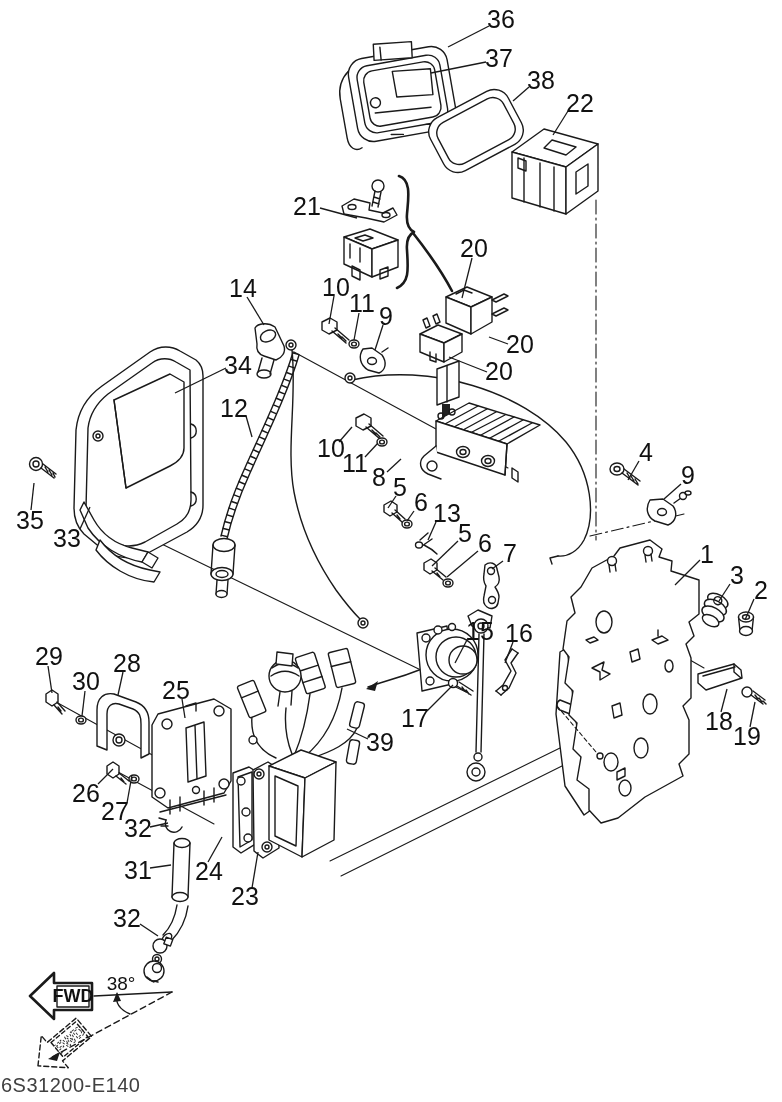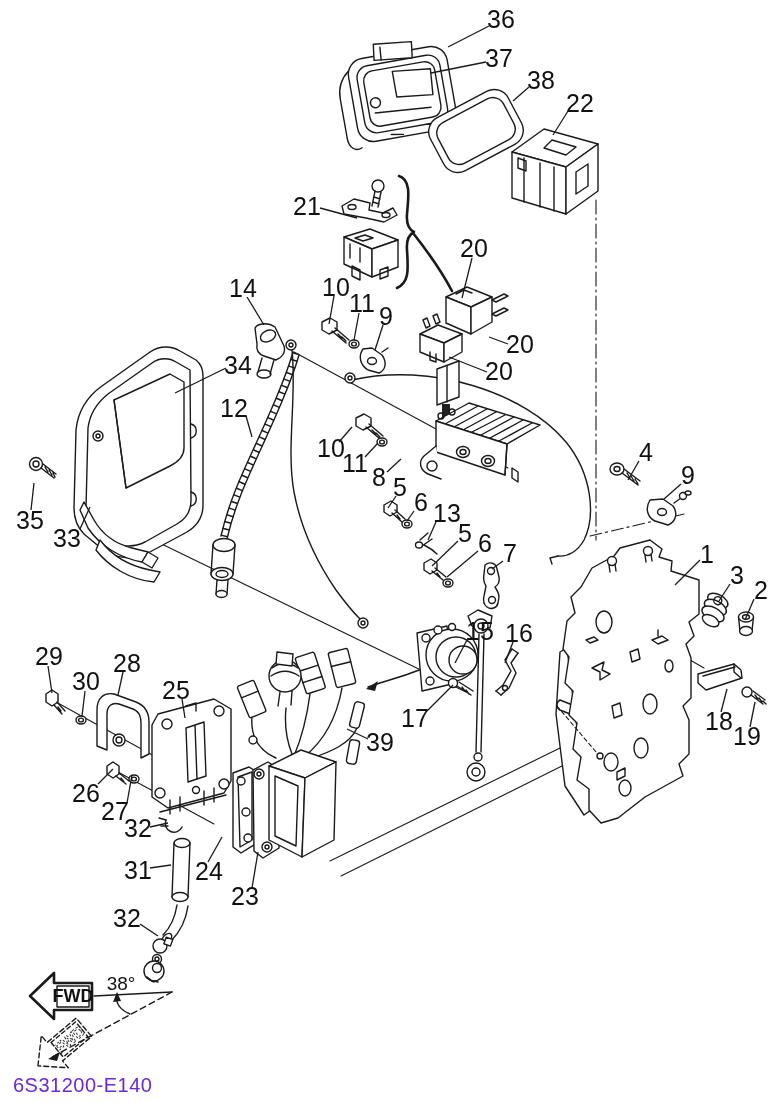--- a/index.html
+++ b/index.html
@@ -7,21 +7,21 @@
   #stage{position:absolute;left:0;top:0;width:782px;height:1102px;background:#fff;}
   svg{position:absolute;left:0;top:0;}
   svg *{vector-effect:non-scaling-stroke;}
   .ln{stroke:#1a1a1a;fill:none;stroke-width:1.4;stroke-linejoin:round;stroke-linecap:round;}
   .lnw{stroke:#1a1a1a;fill:#ffffff;stroke-width:1.4;stroke-linejoin:round;stroke-linecap:round;}
   .thick{stroke-width:2.6;}
   .thin{stroke-width:1.1;}
   .fill{fill:#1a1a1a;stroke:none;}
   .callout{font-family:"Liberation Sans",sans-serif;font-size:25px;fill:#111;}
   .leader{stroke:#1a1a1a;stroke-width:1.3;fill:none;}
-  #part-code{position:absolute;left:13px;top:1074px;font-size:20px;color:#6d28d9;letter-spacing:0.5px;}
+  #part-code{position:absolute;left:1px;top:1074px;font-size:20px;color:#404040;letter-spacing:0.5px;}
   .fwd-text{font-family:"Liberation Sans",sans-serif;font-weight:bold;font-size:18px;fill:#111;}
   .fwd-ghost-text{font-family:"Liberation Sans",sans-serif;font-weight:bold;font-size:15px;fill:none;stroke:#2a2a2a;stroke-width:0.9;stroke-dasharray:2.5 2;}
   .angle-text{font-family:"Liberation Sans",sans-serif;font-size:19px;fill:#111;}
 </style>
 </head>
 <body>
 
 <div id="stage">
 <svg width="782" height="1102" viewBox="0 0 782 1102">
 

